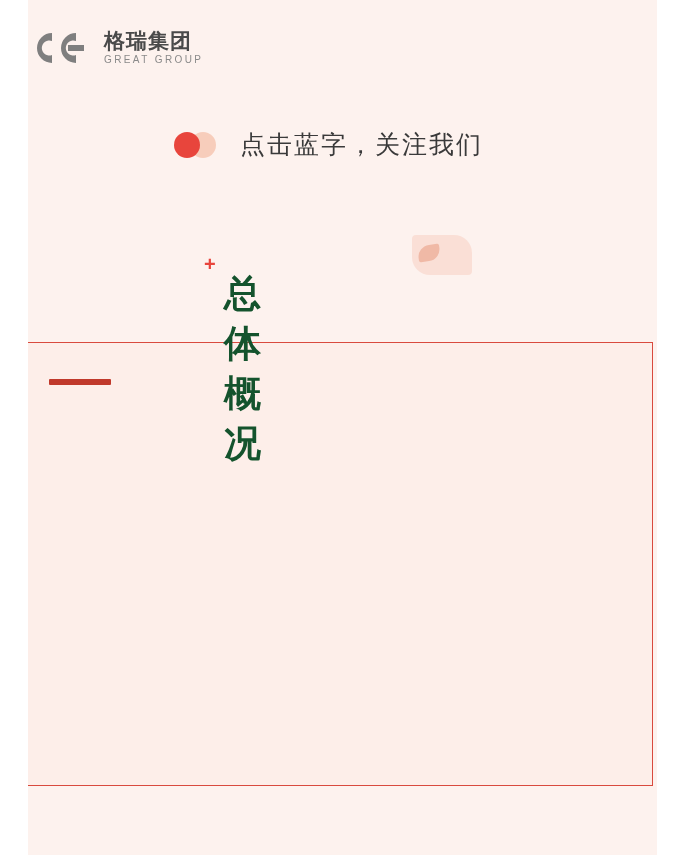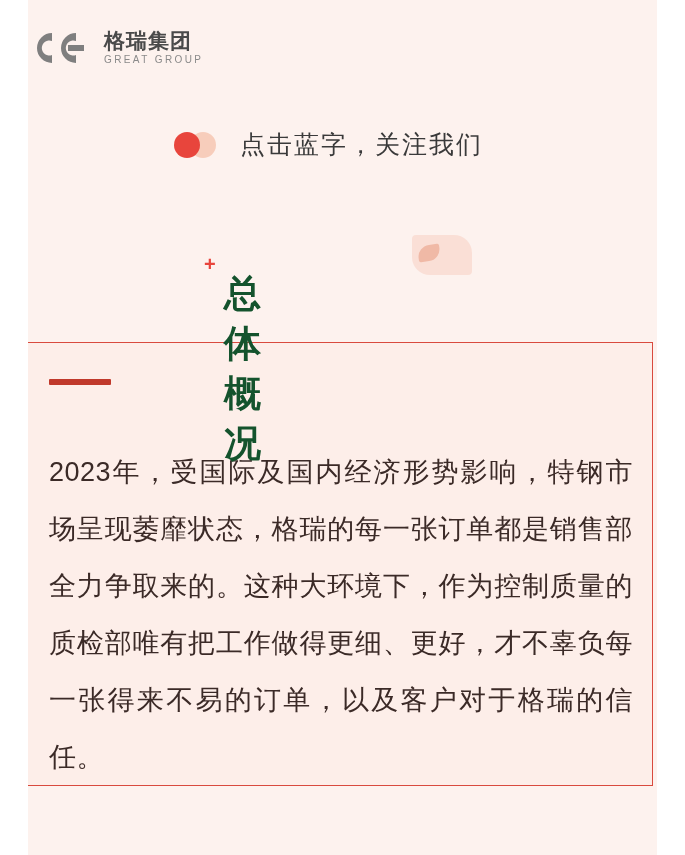--- a/index.html
+++ b/index.html
@@ -235,18 +235,17 @@
     </div>
 
     <div class="heading-row">
       <span class="heading-plus">+</span>
       <span class="heading-swoosh"></span>
       <span class="heading-text">总体概况</span>
     </div>
 
     <div class="card">
       <span class="card-bar"></span>
-      <p class="card-body">2023年，受国际及国内经济形势影响，特钢市场呈现萎靡状态，格瑞的每一张订单都是销售部全力争取来的。这种大环境下，作为控制质量的质检部唯有把工作做得更细、更好，才不辜负每一张得来不易的订单，以及客户对于格瑞的信任。</p>
     </div>
 
     <div class="bottom-strip"></div>
   </div>
 </div>
 
 </body></html>

